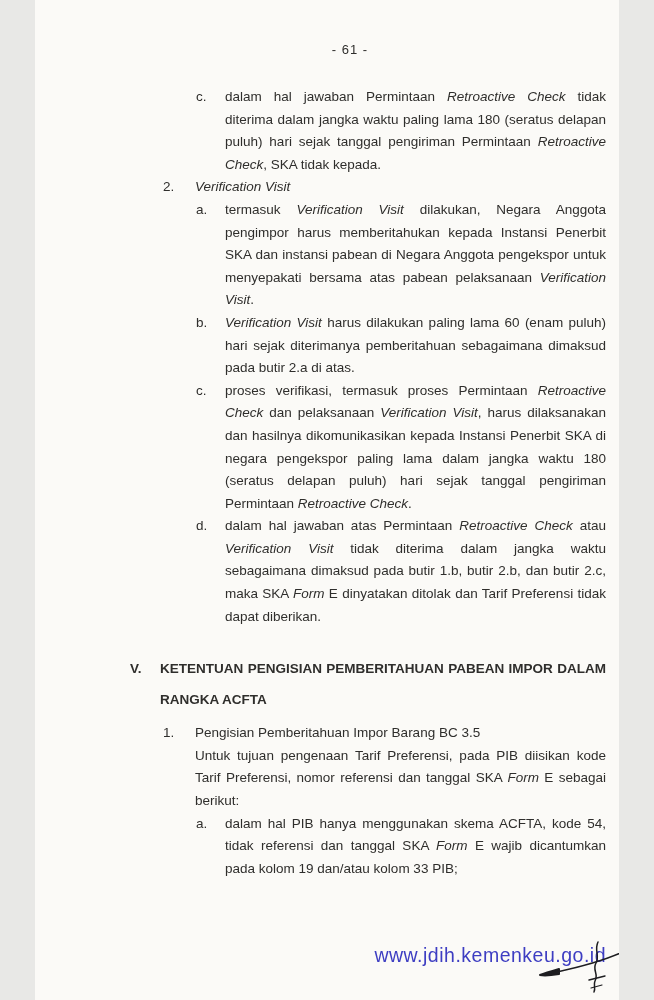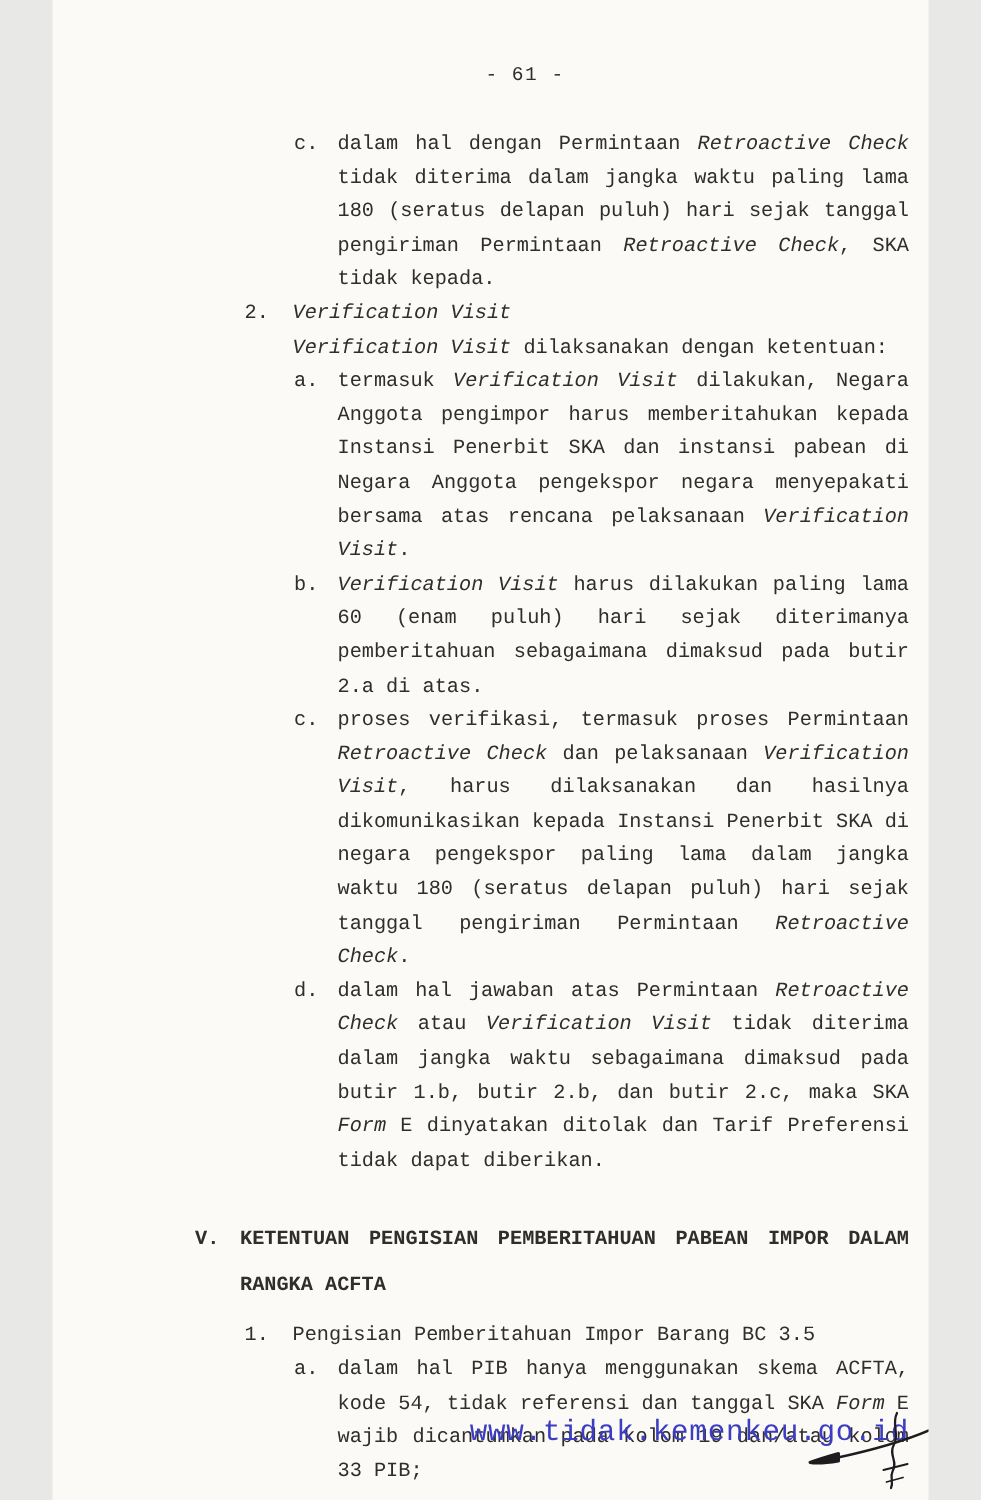--- a/index.html
+++ b/index.html
@@ -10,21 +10,21 @@
   }
   * { margin: 0; padding: 0; box-sizing: border-box; }
   html, body { background: #e8e8e6; }
   .page {
     position: relative;
     width: 584px;
     height: 1000px;
     margin: 0 auto;
     background: var(--page_bg);
     color: var(--text);
-    font-family: Liberation Mono, monospace;
+    font-family: Liberation Sans, sans-serif;
     font-size: 13.5px;
     overflow: hidden;
     padding-left: 30px;
   }
   .page-number {
     position: absolute;
     top: 42px;
     left: 0;
     width: 630px;
     text-align: center;
@@ -83,32 +83,29 @@
 <body>
 
 <div class="page">
 
   <div class="page-number">- 61 -</div>
 
   <div class="doc-body">
 
   <div class="block l2">
         <span class="marker">c.</span>
-        <div class="content"><span>dalam hal dengan Permintaan </span><span class="it">Retroactive Check</span><span> tidak diterima dalam jangka waktu paling lama 180 (seratus delapan puluh) hari sejak tanggal pengiriman Permintaan </span><span class="it">Retroactive Check</span><span>, SKA tidak kepada.</span></div>
+        <div class="content"><span>dalam hal jawaban Permintaan </span><span class="it">Retroactive Check</span><span> tidak diterima dalam jangka waktu paling lama 180 (seratus delapan puluh) hari sejak tanggal pengiriman Permintaan </span><span class="it">Retroactive Check</span><span>, SKA tidak kepada.</span></div>
       </div>
       <div class="block l1">
         <span class="marker">2.</span>
         <div class="content"><span class="it">Verification Visit</span></div>
       </div>
-      <div class="block p1">
-        <div class="content"><span class="it">Verification Visit</span><span> dilaksanakan dengan ketentuan:</span></div>
-      </div>
       <div class="block l2">
         <span class="marker">a.</span>
-        <div class="content"><span>termasuk </span><span class="it">Verification Visit</span><span> dilakukan, Negara Anggota pengimpor harus memberitahukan kepada Instansi Penerbit SKA dan instansi pabean di Negara Anggota pengekspor negara menyepakati bersama atas rencana pelaksanaan </span><span class="it">Verification Visit</span><span>.</span></div>
+        <div class="content"><span>termasuk </span><span class="it">Verification Visit</span><span> dilakukan, Negara Anggota pengimpor harus memberitahukan kepada Instansi Penerbit SKA dan instansi pabean di Negara Anggota pengekspor untuk menyepakati bersama atas pabean pelaksanaan </span><span class="it">Verification Visit</span><span>.</span></div>
       </div>
       <div class="block l2">
         <span class="marker">b.</span>
         <div class="content"><span class="it">Verification Visit</span><span> harus dilakukan paling lama 60 (enam puluh) hari sejak diterimanya pemberitahuan sebagaimana dimaksud pada butir 2.a di atas.</span></div>
       </div>
       <div class="block l2">
         <span class="marker">c.</span>
         <div class="content"><span>proses verifikasi, termasuk proses Permintaan </span><span class="it">Retroactive Check</span><span> dan pelaksanaan </span><span class="it">Verification Visit</span><span>, harus dilaksanakan dan hasilnya dikomunikasikan kepada Instansi Penerbit SKA di negara pengekspor paling lama dalam jangka waktu 180 (seratus delapan puluh) hari sejak tanggal pengiriman Permintaan </span><span class="it">Retroactive Check</span><span>.</span></div>
       </div>
       <div class="block l2">
@@ -116,27 +113,30 @@
         <div class="content"><span>dalam hal jawaban atas Permintaan </span><span class="it">Retroactive Check</span><span> atau </span><span class="it">Verification Visit</span><span> tidak diterima dalam jangka waktu sebagaimana dimaksud pada butir 1.b, butir 2.b, dan butir 2.c, maka SKA </span><span class="it">Form</span><span> E dinyatakan ditolak dan Tarif Preferensi tidak dapat diberikan.</span></div>
       </div>
       <div class="block section">
         <span class="marker">V.</span>
         <div class="content"><span>KETENTUAN PENGISIAN PEMBERITAHUAN PABEAN IMPOR DALAM RANGKA ACFTA</span></div>
       </div>
       <div class="block l1">
         <span class="marker">1.</span>
         <div class="content"><span>Pengisian Pemberitahuan Impor Barang BC 3.5</span></div>
       </div>
+      <div class="block p1">
+        <div class="content"><span>Untuk tujuan pengenaan Tarif Preferensi, pada PIB diisikan kode Tarif Preferensi, nomor referensi dan tanggal SKA </span><span class="it">Form</span><span> E sebagai berikut:</span></div>
+      </div>
       <div class="block l2">
         <span class="marker">a.</span>
         <div class="content"><span>dalam hal PIB hanya menggunakan skema ACFTA, kode 54, tidak referensi dan tanggal SKA </span><span class="it">Form</span><span> E wajib dicantumkan pada kolom 19 dan/atau kolom 33 PIB;</span></div>
       </div>
     </div>
 
-  <a class="footer-url" href="#">www.tidak.kemenkeu.go.id</a>
+  <a class="footer-url" href="#">www.jdih.kemenkeu.go.id</a>
 
   <svg class="signature" viewBox="0 0 122 62">
 
     <path d="M 104 14 C 88 22, 62 30, 34 36" fill="none" stroke="var(--signature_ink)" stroke-width="1.6" stroke-linecap="round"></path>
     <path d="M 36 33 C 29 35, 22 37, 17 39 C 22 40, 30 39, 36 38 Z" fill="var(--signature_ink)" stroke="var(--signature_ink)" stroke-width="2" stroke-linejoin="round"></path>
 
     <path d="M 75 6 C 71 14, 77 20, 73 27 C 69 34, 76 38, 72 45 C 70 49, 73 52, 71 56" fill="none" stroke="var(--signature_ink)" stroke-width="1.5" stroke-linecap="round"></path>
     <path d="M 66 44 L 82 40" fill="none" stroke="var(--signature_ink)" stroke-width="1.4" stroke-linecap="round"></path>
     <path d="M 68 52 L 79 49" fill="none" stroke="var(--signature_ink)" stroke-width="1.2" stroke-linecap="round"></path>
   </svg>

